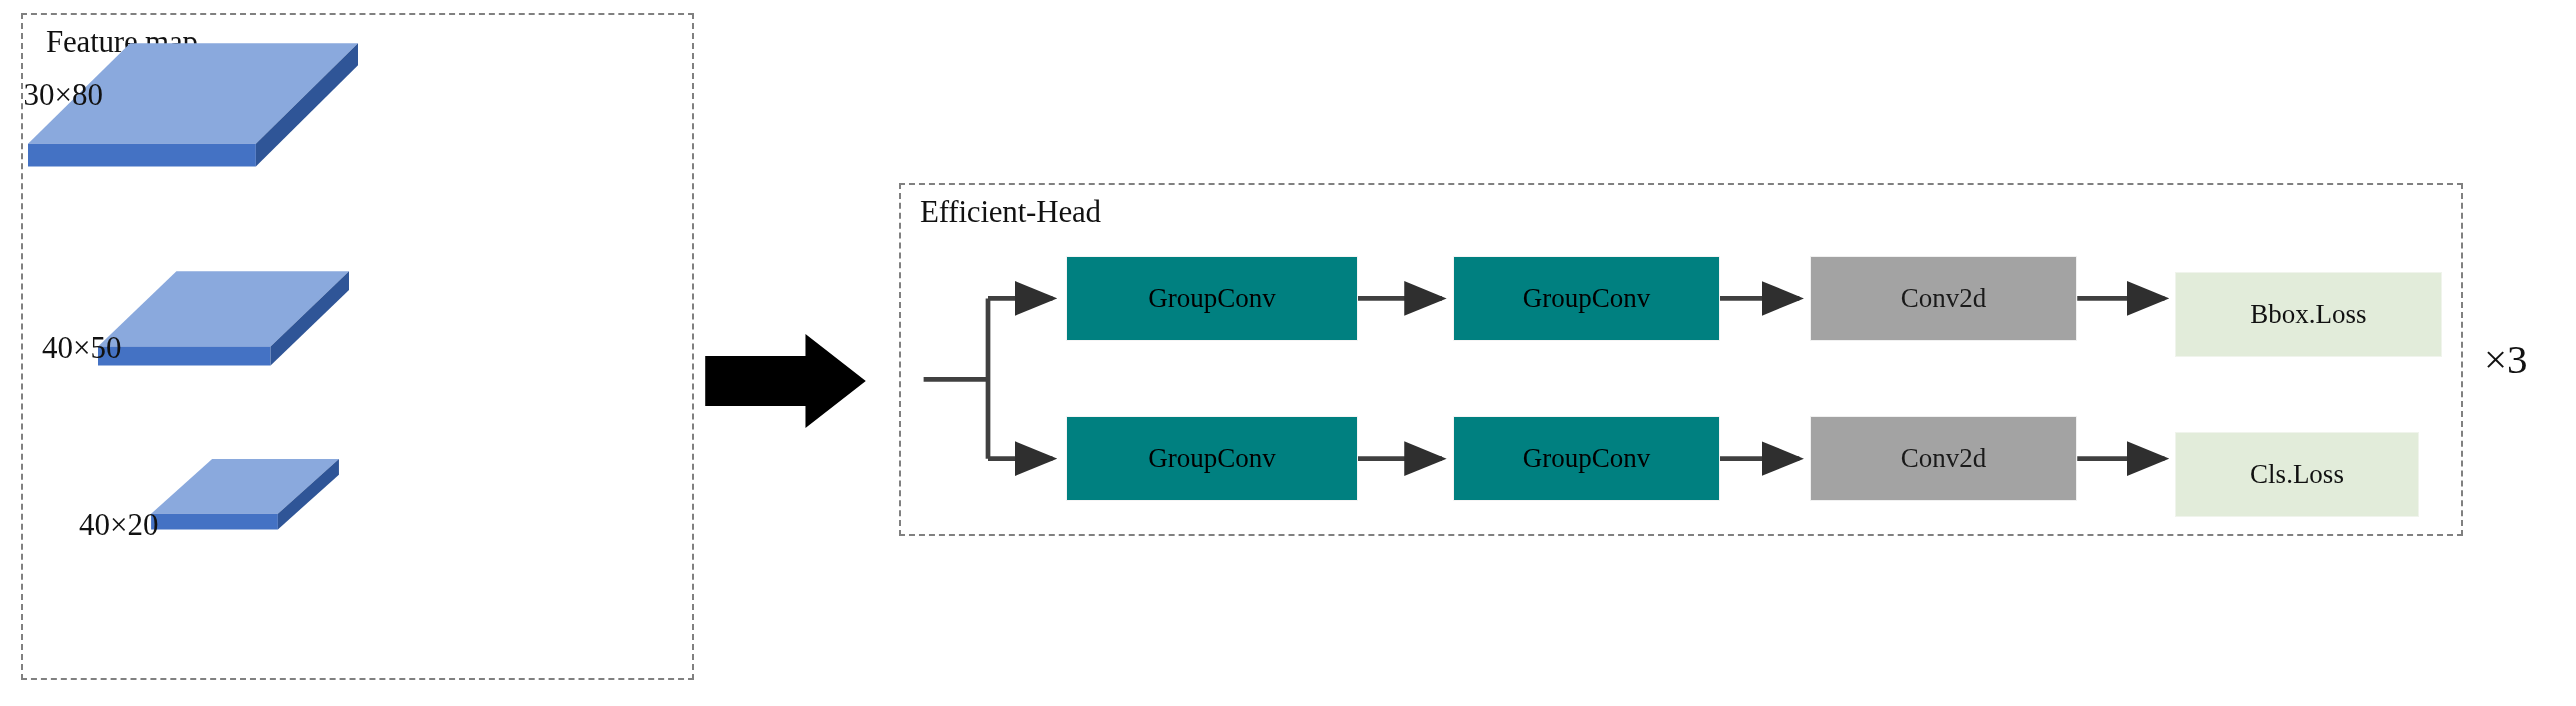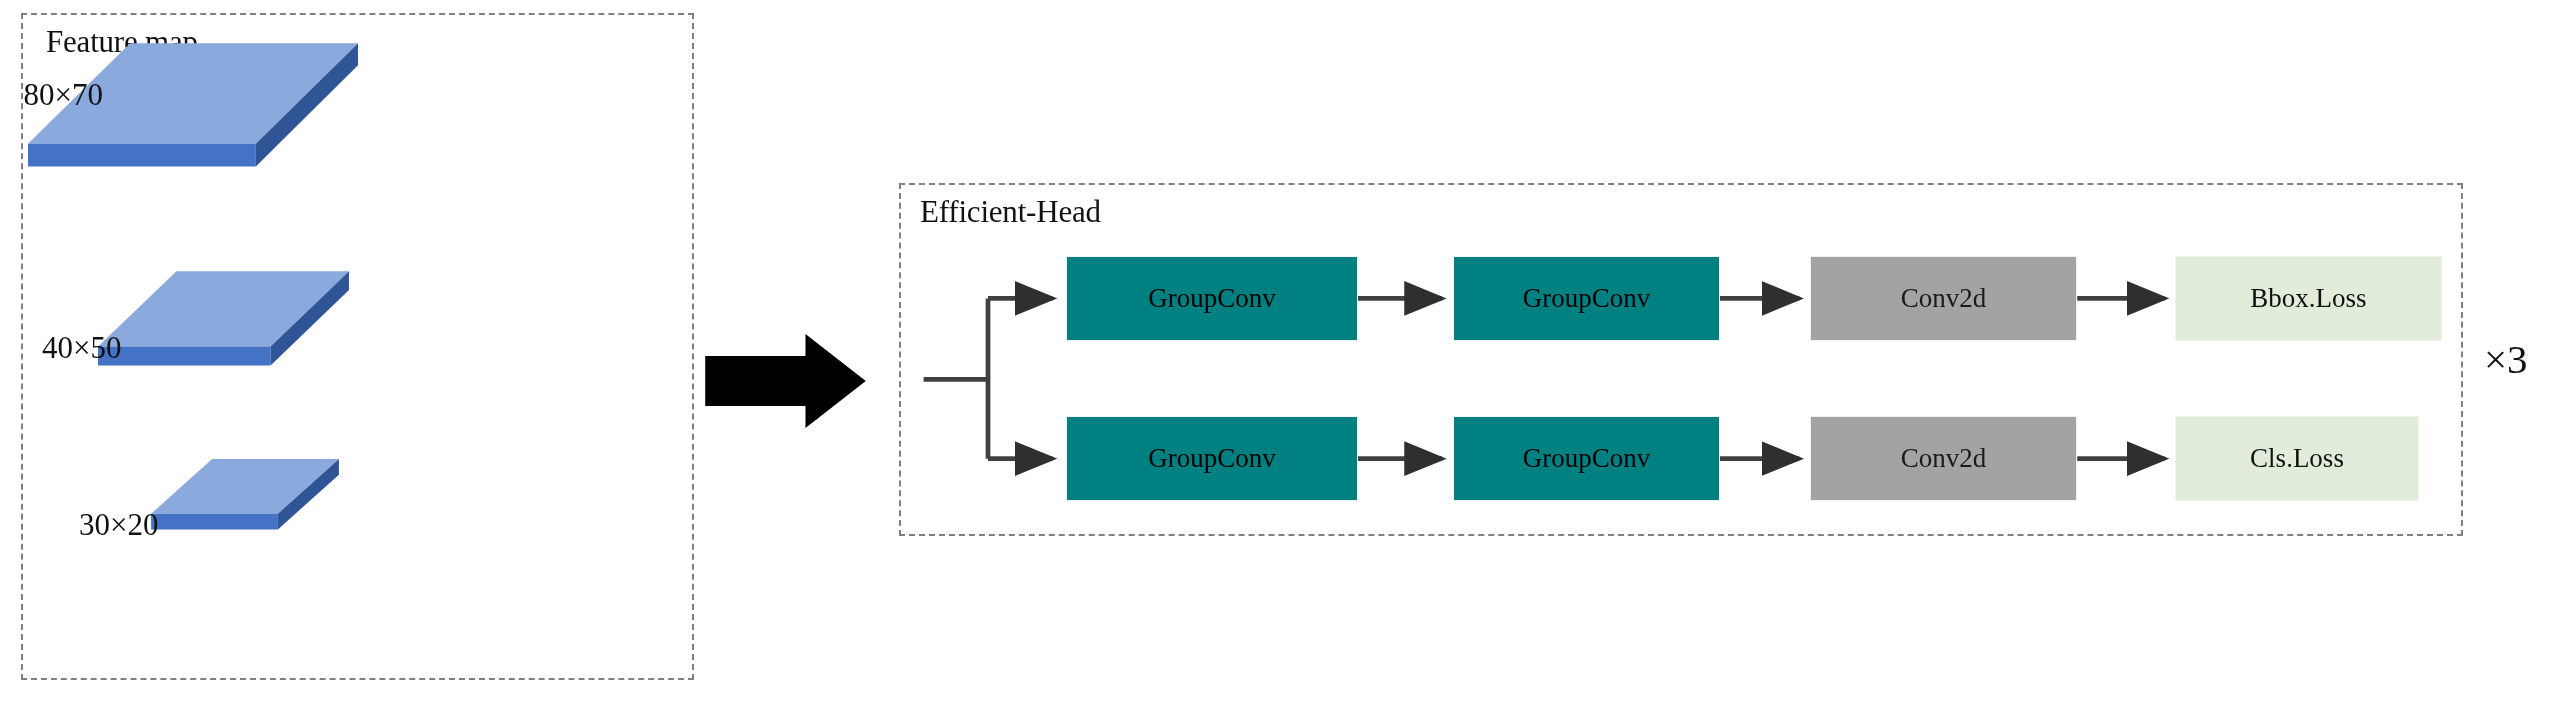--- a/index.html
+++ b/index.html
@@ -95,20 +95,21 @@
   }
   .block-conv2d {
     background: #a3a3a3;
     color: #1a1a1a;
     border: 0.8px solid #f0f0f0;
   }
   .block-loss {
     background: #e2ecda;
     color: #111111;
     border: 0.8px solid #f0f4ec;
+    margin-top: 16px;
   }
 
   
   #gc-top-1   { left: 1066px; top: 256px; width: 292px; height: 85px; }
   #gc-top-2   { left: 1453px; top: 256px; width: 267px; height: 85px; }
   #conv-top   { left: 1810px; top: 256px; width: 267px; height: 85px; }
   #loss-bbox  { left: 2175px; top: 256px; width: 267px; height: 85px; }
 
   
   #gc-bot-1   { left: 1066px; top: 416px; width: 292px; height: 85px; }
@@ -145,39 +146,39 @@
 
   <div id="feature-map-title" class="group-title">Feature map</div>
 
   <div id="slab-80" class="slab">
     <svg width="330" height="126" viewBox="0 0 420 160" aria-hidden="true">
       <polygon points="130,0 420,0 290,128 0,128" fill="#8aa9dd"></polygon>
       <polygon points="0,128 290,128 290,157 0,157" fill="#4472c4"></polygon>
       <polygon points="290,128 420,0 420,28 290,157" fill="#2f5597"></polygon>
     </svg>
   </div>
-  <div id="label-80" class="slab-label">80×70</div>
+  <div id="label-80" class="slab-label">30×80</div>
 
   <div id="slab-40" class="slab">
     <svg width="251" height="97" viewBox="0 0 320 123" aria-hidden="true">
       <polygon points="100,0 320,0 220,96 0,96" fill="#8aa9dd"></polygon>
       <polygon points="0,96 220,96 220,120 0,120" fill="#4472c4"></polygon>
       <polygon points="220,96 320,0 320,24 220,120" fill="#2f5597"></polygon>
     </svg>
   </div>
   <div id="label-40" class="slab-label">40×50</div>
 
   <div id="slab-20" class="slab">
     <svg width="188" height="72" viewBox="0 0 240 92" aria-hidden="true">
       <polygon points="78,0 240,0 162,70 0,70" fill="#8aa9dd"></polygon>
       <polygon points="0,70 162,70 162,90 0,90" fill="#4472c4"></polygon>
       <polygon points="162,70 240,0 240,20 162,90" fill="#2f5597"></polygon>
     </svg>
   </div>
-  <div id="label-20" class="slab-label">30×20</div>
+  <div id="label-20" class="slab-label">40×20</div>
 
   <div id="big-arrow">
     <svg width="161" height="94" viewBox="0 0 205 120" aria-hidden="true">
       <polygon points="0,28 128,28 128,0 205,60 128,120 128,92 0,92" fill="#000000"></polygon>
     </svg>
   </div>
 
   <div id="efficient-head-group" class="dashed-group"></div>
 
   <div id="efficient-head-title" class="group-title">Efficient-Head</div>

